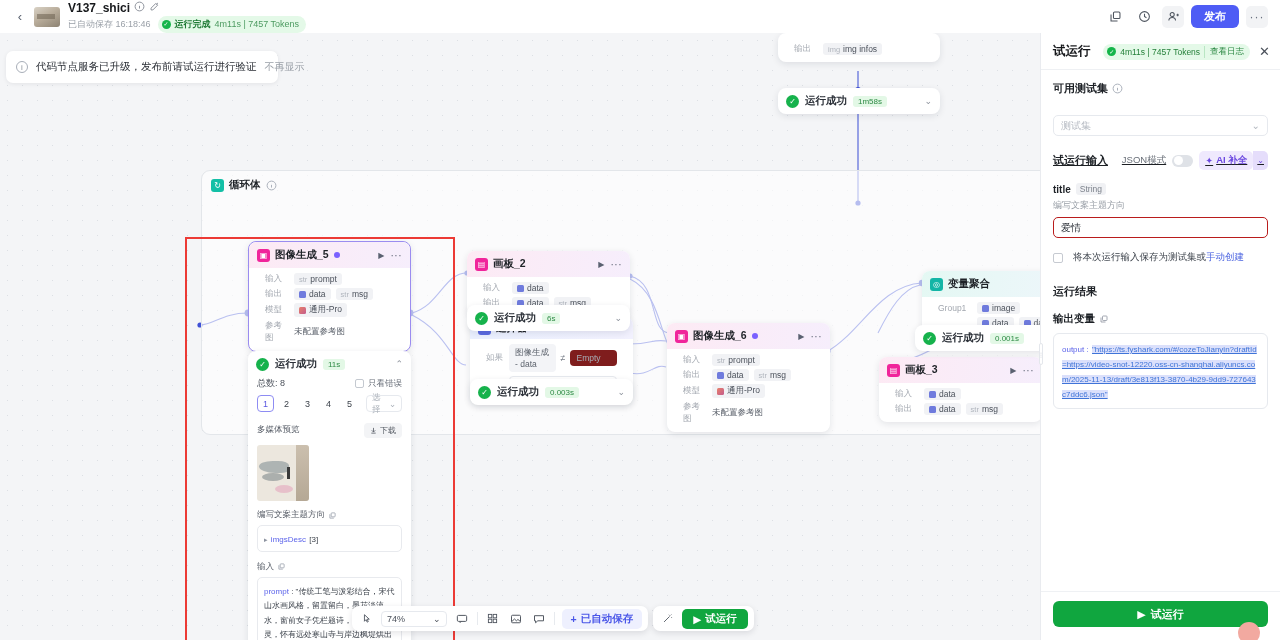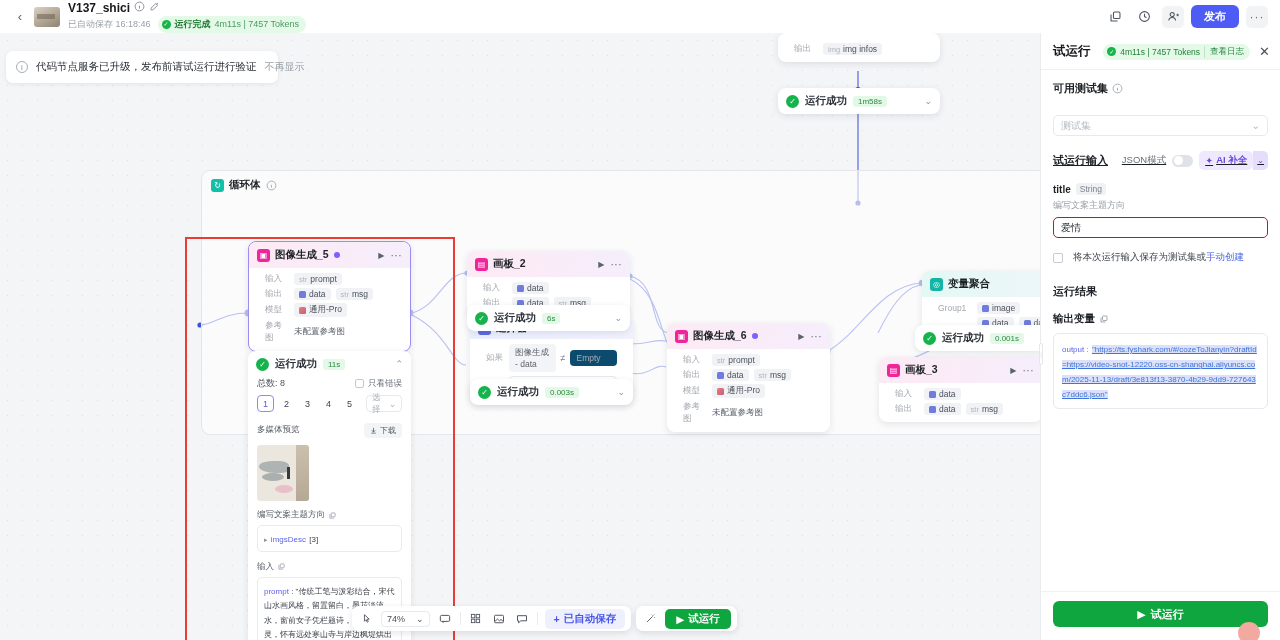--- a/index.html
+++ b/index.html
@@ -166,33 +166,33 @@
   .box-field { border:1px solid #e8eaee; border-radius:5px; padding:5px 6px; }
   .jkey { color:#5b63ea; font-size:8px; }
   .jtxt { color:#3c424b; font-size:8px; line-height:1.45; }
   .arr { color:#8d93a0; font-size:7px; }
   .agg-grp { font-size:8.5px; color:#a3a8b0; width:34px; flex:none;}
   .cond-row { display:flex; align-items:center; gap:5px; margin-bottom:4px; }
   .cond-k { font-size:8.5px; color:#a9aeb6; width:18px; flex:none;}
   .cond-box { flex:1; background:#f3f4f7; border-radius:4px; padding:3px 6px;
     font-size:8.5px; color:#5d636d; display:flex; align-items:center; gap:6px;}
   .cond-op { font-size:9px; color:#7b818b; }
-  .cond-empty { flex:1; background:#0c4a6e; border-radius:4px; padding:3px 6px;
+  .cond-empty { flex:1; background:#7f1d1d; border-radius:4px; padding:3px 6px;
     font-size:8.5px; color:#a8aeb6;}
   .cond-in { flex:1; border:1px solid #e6e9ee; border-radius:4px; height:17px;}
 
   
   .toolbar { position:absolute; left:352px; top:606px; height:25px;
     display:flex; align-items:center; gap:5px; z-index:30;}
   .tb-group { background:#fff; border-radius:7px; height:25px; display:flex;
     align-items:center; padding:0 6px; gap:7px; box-shadow:0 2px 6px rgba(22,28,45,.12);}
   .tb-ico { width:16px; height:16px; display:flex; align-items:center; justify-content:center;
     color:#4e545e; cursor:pointer;}
   .zoom-sel { border:1px solid #e6e9ee; border-radius:4px; height:16px; padding:0 5px;
-    display:flex; align-items:center; gap:11px; font-size:9px; color:#4a505a;}
+    display:flex; align-items:center; gap:28px; font-size:9px; color:#4a505a;}
   .sep { width:1px; height:13px; background:#e7eaee; }
   .add-node { background:#eef0fe; color:#4a56e8; font-size:10.5px; font-weight:bold;
     border-radius:5px; padding:3px 9px; display:flex; align-items:center; gap:4px; cursor:pointer;}
   .tryrun-sm { background:#10a63f; color:#fff; font-size:10.5px; font-weight:bold;
     border-radius:5px; padding:3px 11px; display:flex; align-items:center; gap:4px; cursor:pointer;}
 
   
   .panel { position:absolute; right:0; top:33px; width:240px; height:607px;
     background:#fff; border-left:1px solid #e9ebef; z-index:38; }
   .pn-hd { display:flex; align-items:center; gap:6px; padding:10px 10px 9px 12px;

